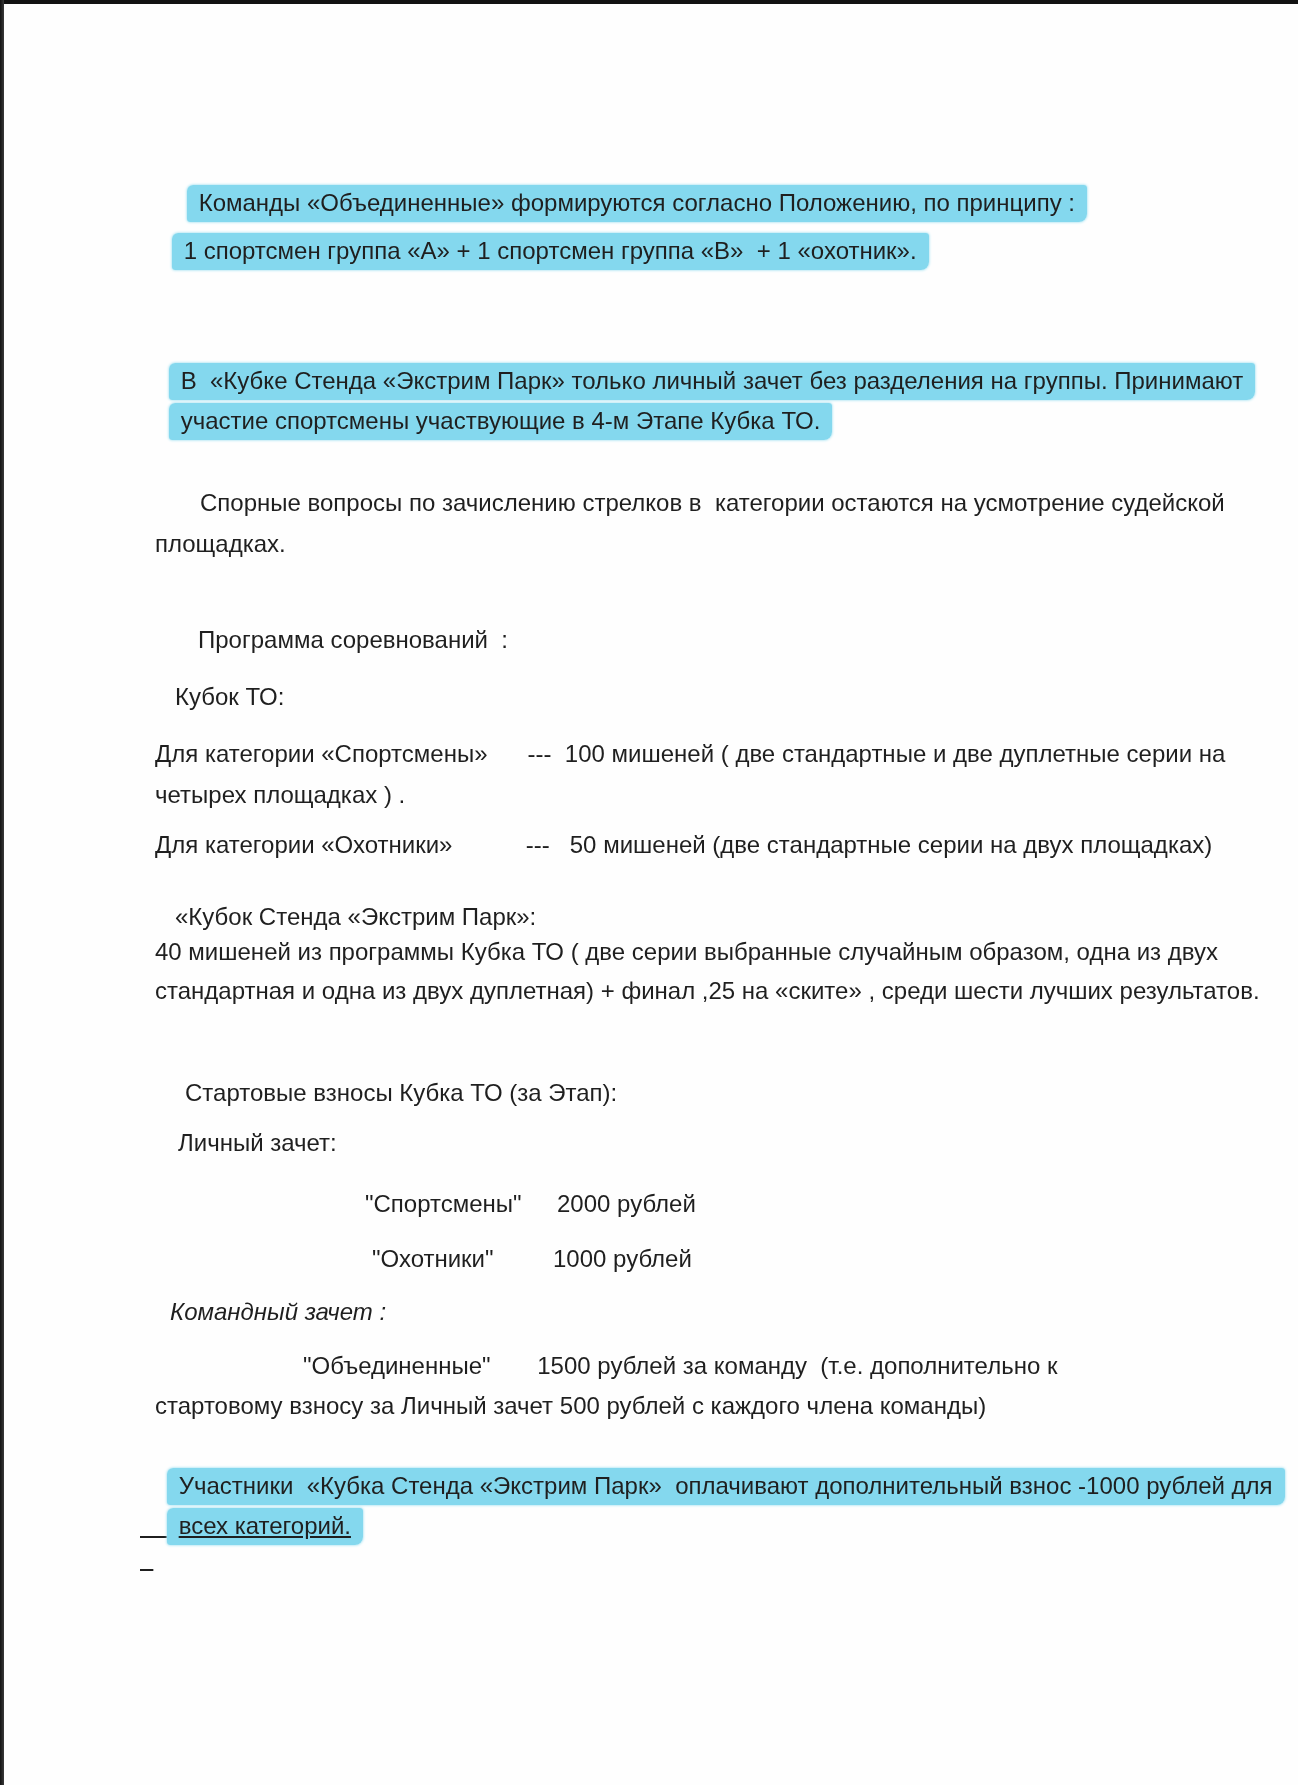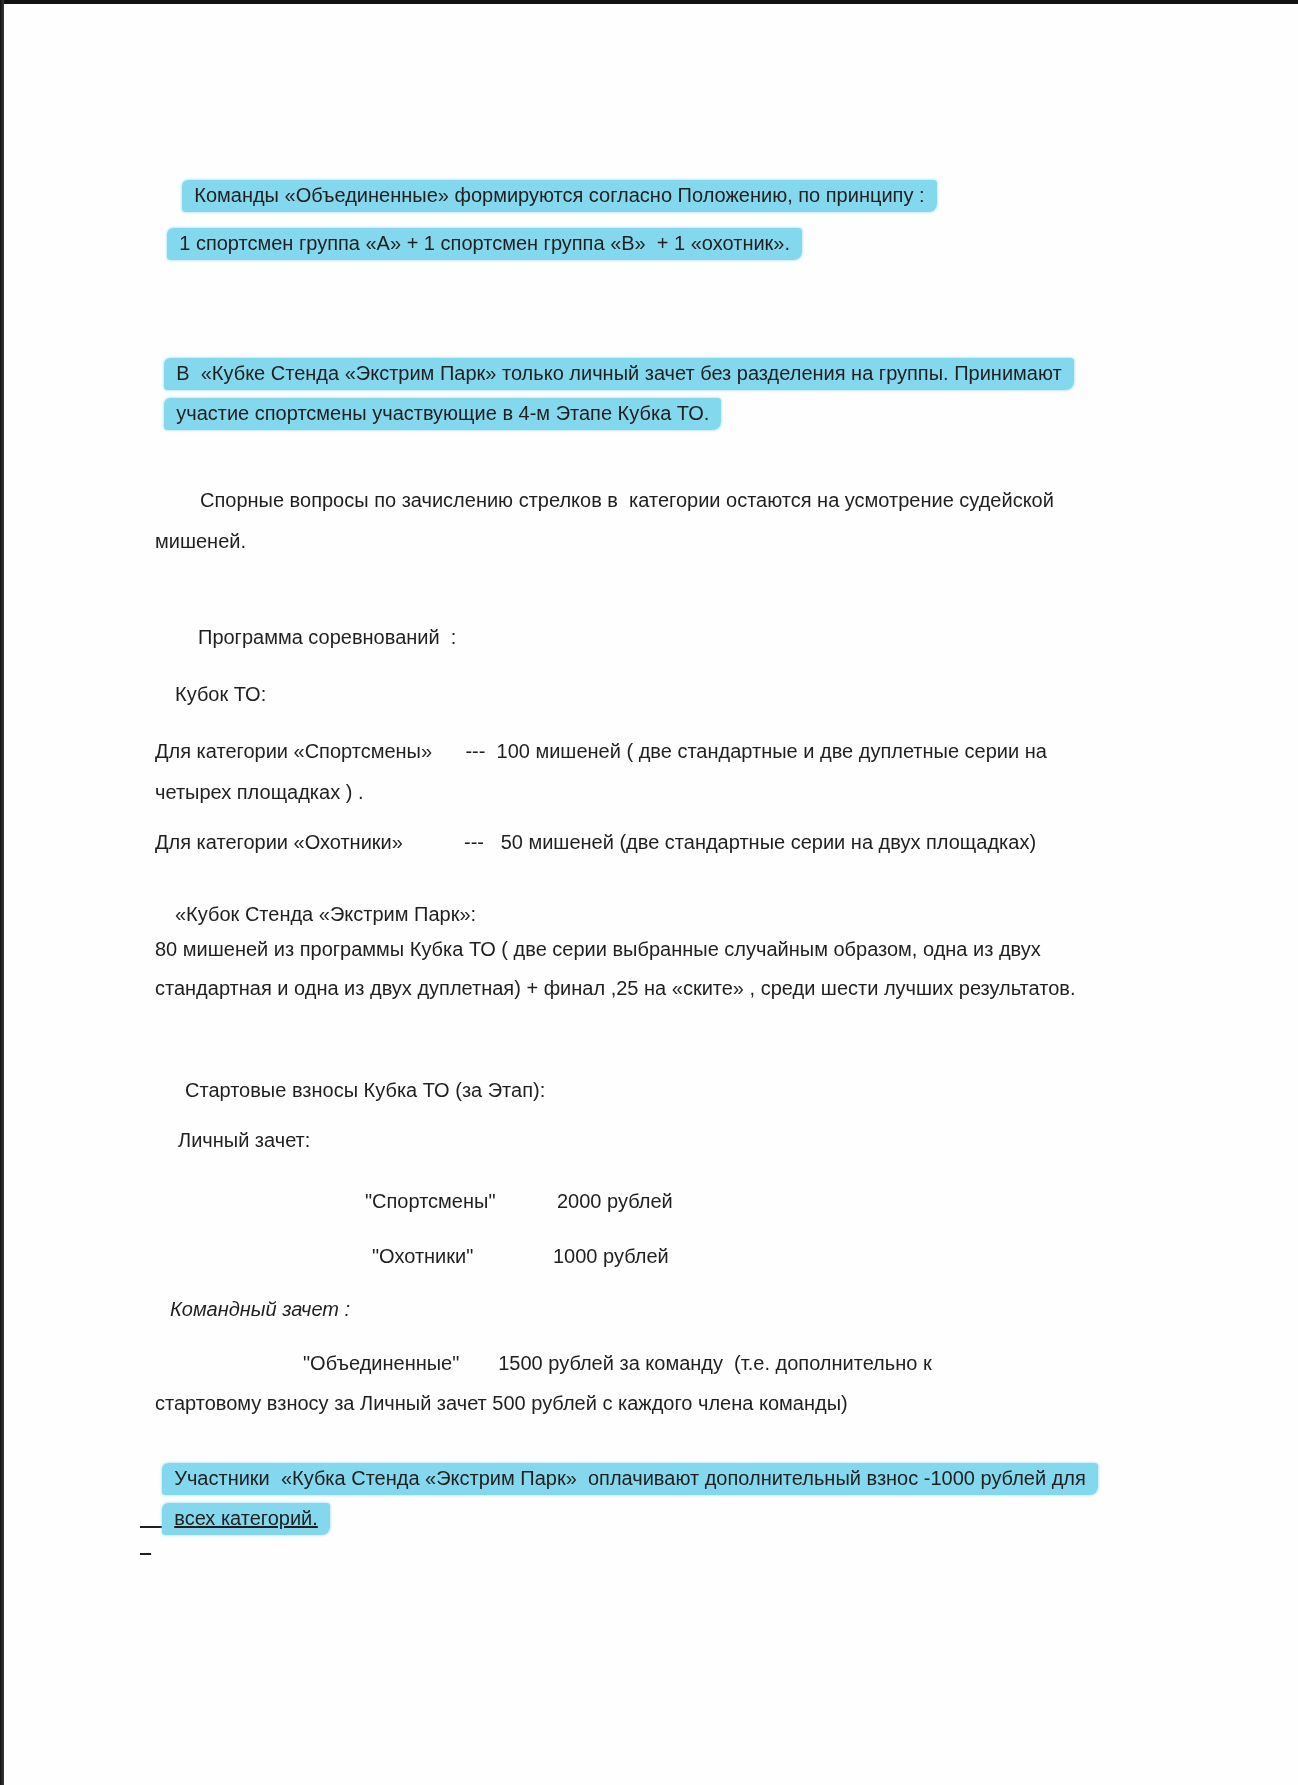--- a/index.html
+++ b/index.html
@@ -8,21 +8,21 @@
     background: #ffffff;
   }
   .page {
     position: relative;
     width: 1298px;
     height: 1785px;
     background: #fefefe;
     overflow: hidden;
     font-family: "Liberation Sans", "DejaVu Sans", sans-serif;
     color: #1f1f1f;
-    font-size: 20px;
+    font-size: 24px;
   }
   .edge-top {
     position: absolute;
     top: 0; left: 0; right: 0;
     height: 4px;
     background: #121212;
   }
   .edge-left {
     position: absolute;
     top: 0; left: 0; bottom: 0;
@@ -58,33 +58,33 @@
   </div>
 
   <div class="line" style="top:333px; left:142px;">
     <span class="hl">В  «Кубке Стенда «Экстрим Парк» только личный зачет без разделения на группы. Принимают</span>
   </div>
   <div class="line" style="top:373px; left:142px;">
     <span class="hl">участие спортсмены участвующие в 4-м Этапе Кубка ТО.</span>
   </div>
 
   <div class="line" style="top:487px; left:200px;">Спорные вопросы по зачислению стрелков в  категории остаются на усмотрение судейской</div>
-  <div class="line" style="top:528px; left:155px;">мишеней.</div>
+  <div class="line" style="top:528px; left:155px;">площадках.</div>
 
   <div class="line" style="top:624px; left:198px;">Программа соревнований  :</div>
   <div class="line" style="top:681px; left:175px;">Кубок ТО:</div>
 
   <div class="line" style="top:738px; left:155px;">Для категории «Спортсмены»      ---  100 мишеней ( две стандартные и две дуплетные серии на</div>
   <div class="line" style="top:779px; left:155px;">четырех площадках ) .</div>
 
   <div class="line" style="top:829px; left:155px;">Для категории «Охотники»           ---   50 мишеней (две стандартные серии на двух площадках)</div>
 
   <div class="line" style="top:877px; left:175px;margin-top:24px;">«Кубок Стенда «Экстрим Парк»:</div>
 
-  <div class="line" style="top:936px; left:155px;">80 мишеней из программы Кубка ТО ( две серии выбранные случайным образом, одна из двух</div>
+  <div class="line" style="top:936px; left:155px;">40 мишеней из программы Кубка ТО ( две серии выбранные случайным образом, одна из двух</div>
   <div class="line" style="top:975px; left:155px;">стандартная и одна из двух дуплетная) + финал ,25 на «ските» , среди шести лучших результатов.</div>
 
   <div class="line" style="top:1077px; left:185px;">Стартовые взносы Кубка ТО (за Этап):</div>
   <div class="line" style="top:1127px; left:178px;">Личный зачет:</div>
 
   <div class="line" style="top:1188px; left:365px;">"Спортсмены"</div>
   <div class="line" style="top:1188px; left:557px;">2000 рублей</div>
 
   <div class="line" style="top:1243px; left:372px;">"Охотники"</div>
   <div class="line" style="top:1243px; left:553px;">1000 рублей</div>

